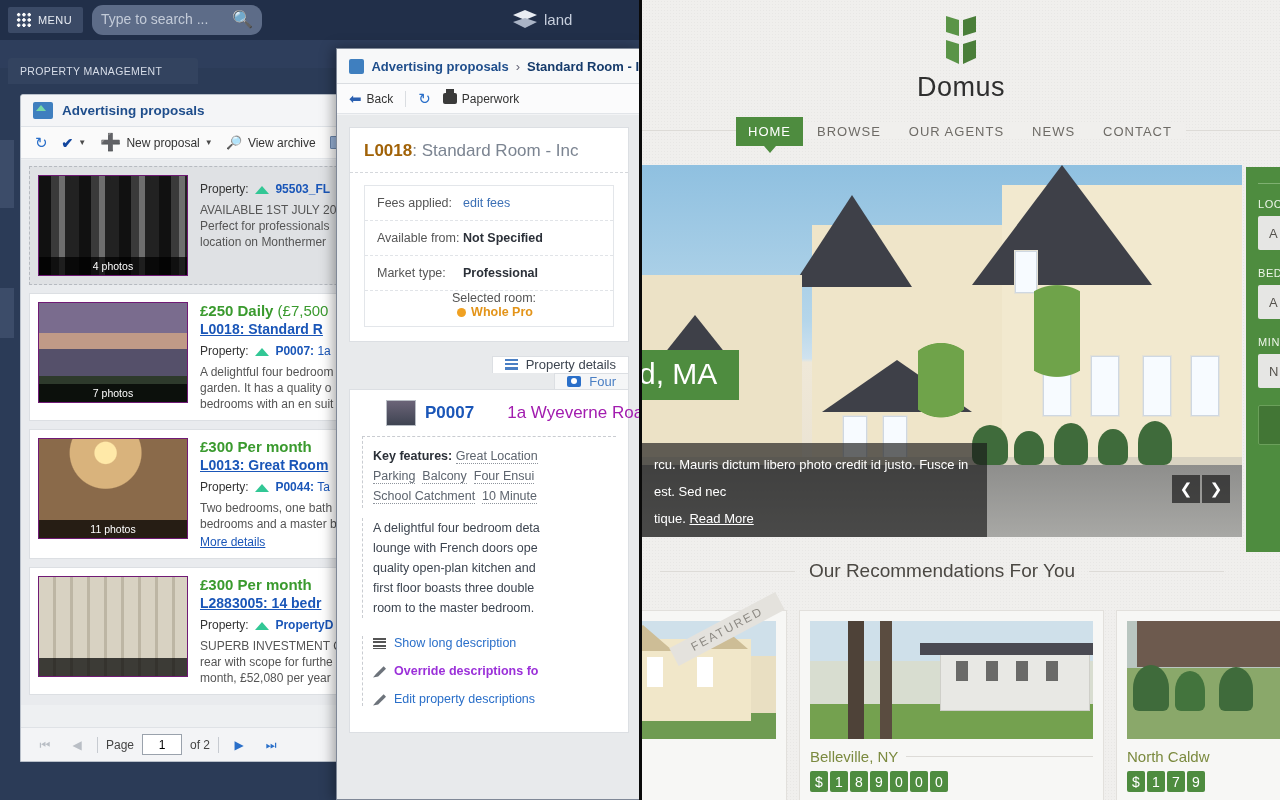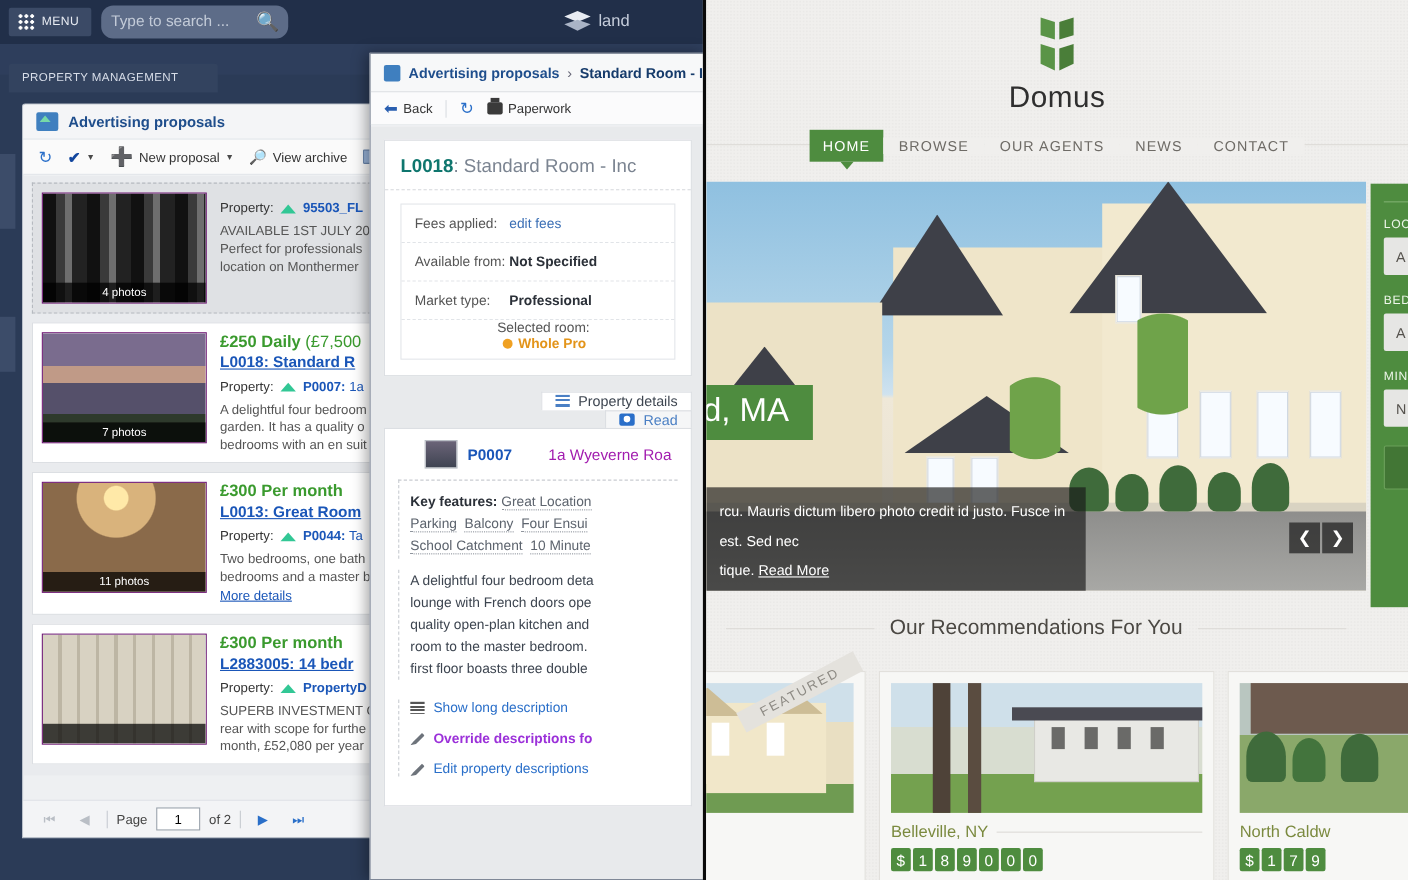--- a/index.html
+++ b/index.html
@@ -120,21 +120,21 @@
   .back-arrow { color:#2a5fb0; font-size:15px; }
   .printer { width:14px;height:11px;background:#3a3a3a;border-radius:2px;
              position:relative; display:inline-block;}
   .printer:before{content:"";position:absolute;left:3px;top:-4px;width:8px;height:4px;background:#3a3a3a;}
 
   .dlg-body { position:absolute; left:0; top:66px; width:304px; height:686px;
               background:#e8eaec; padding:12px; overflow:hidden; }
   .card { background:#fff; border:1px solid #dcdfe3; }
   .card-title { padding:13px 14px 11px; font-size:17px; color:#7b8491;
                 border-bottom:1px dashed #d5d8dc; white-space:nowrap; }
-  .card-title b { color:#0f766e; font-weight:bold; }
+  .card-title b { color:#a16207; font-weight:bold; }
   .facts { margin:12px 14px 14px; border:1px solid #e3e6ea; }
   .fact { display:flex; align-items:center; height:35px;
           border-bottom:1px dashed #e1e4e8; font-size:12.5px; padding-left:12px; }
   .fact:last-child { border-bottom:0;flex-direction:column; }
   .fact .lb { width:86px; color:#555; }
   .fact .vl { font-weight:bold; color:#2b3038; white-space:nowrap; }
   .fact .lnk { color:#3b6fb5; font-weight:normal; }
   .fact .amber { color:#e39419; font-weight:bold; white-space:nowrap; }
   .dot { display:inline-block;width:9px;height:9px;border-radius:50%;
          background:#f0a122; margin-right:5px; vertical-align:-1px;}
@@ -148,21 +148,21 @@
   .tab2.inact { color:#4a7fc4; background:#f5f6f7; }
   .ic-list { width:13px;height:11px; background:
         linear-gradient(#4a7fc4 0 2px,transparent 2px 4px,#4a7fc4 4px 6px,
         transparent 6px 8px,#4a7fc4 8px 10px); }
   .ic-cam { width:14px;height:11px;background:#2a6fc9;border-radius:2px;position:relative;}
   .ic-cam:after{content:"";position:absolute;left:4px;top:2px;width:6px;height:6px;
         border-radius:50%;background:#fff;}
 
   .tabpane { background:#fff; border:1px solid #dcdfe3; border-top:0;
              padding:10px 12px 12px; }
-  .propline { display:flex; align-items:center; gap:9px; font-size:14px; }
+  .propline { display:flex; align-items:center; gap:9px; font-size:17px; }
   .propline .pth { width:30px;height:26px;border:1px solid #b9bec5;
         background:linear-gradient(#6b6478,#3f4452); flex:0 0 30px;}
   .propline b { color:#1a56b8; }
   .propline span { color:#a21caf; white-space:nowrap;margin-left:24px; }
 
   .kfbox { margin-top:10px; border-left:1px dashed #c9ccd1;
            border-top:1px dashed #c9ccd1; padding:9px 0 2px 10px; }
   .kf { font-size:12.5px; line-height:20px; color:#5d646e; }
   .kf b { color:#2b3038; }
   .kf u { text-decoration:none; border-bottom:1px dotted #8f959d; }
@@ -469,21 +469,21 @@
       </div>
     </div>
 
     <div class="tabs2">
       <div class="tab2">
         <span class="ic-list"></span>
         <span>Property details</span>
       </div>
       <div class="tab2 inact">
         <span class="ic-cam"></span>
-        <span>Read</span>
+        <span>Four</span>
       </div>
     </div>
 
     <div class="tabpane">
       <div class="propline">
         <span class="pth"></span>
         <b>P0007</b>
         <span>1a Wyeverne Roa</span>
       </div>
 
@@ -500,22 +500,22 @@
         <div class="kf">
           <u>School Catchment</u>&nbsp;
           <u>10 Minute</u>
         </div>
       </div>
 
       <div class="longdesc">
         <div>A delightful four bedroom deta</div>
         <div>lounge with French doors ope</div>
         <div>quality open-plan kitchen and</div>
+        <div>first floor boasts three double</div>
         <div>room to the master bedroom.</div>
-        <div>first floor boasts three double</div>
       </div>
 
       <div class="actions">
         <div class="act">
           <span class="barsico"></span>
           <a>Show long description</a>
         </div>
         <div class="act">
           <span class="pencil"></span>
           <a class="violet">Override descriptions fo</a>

